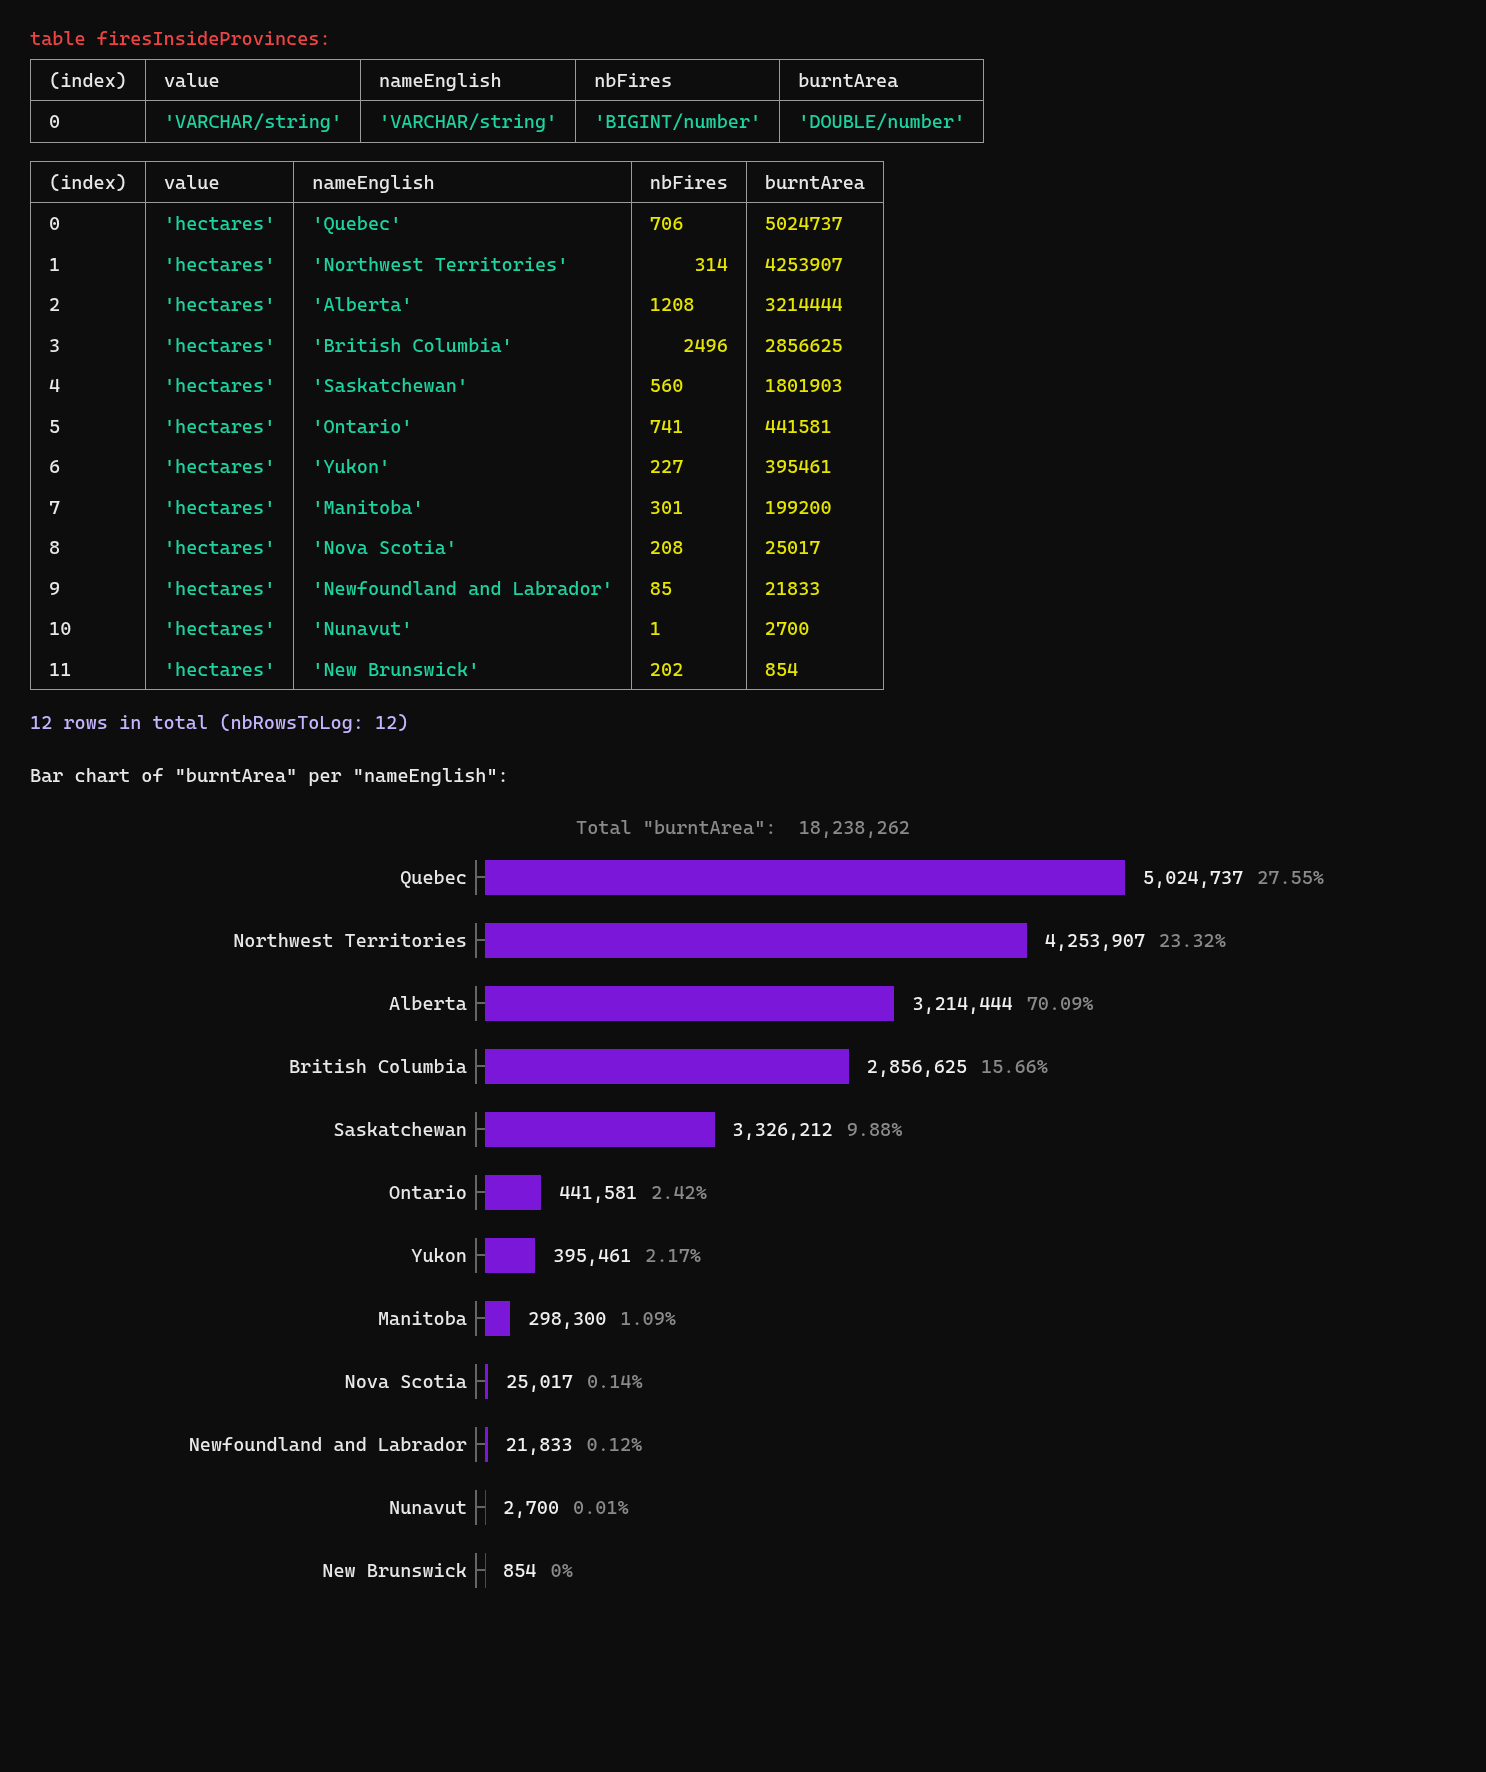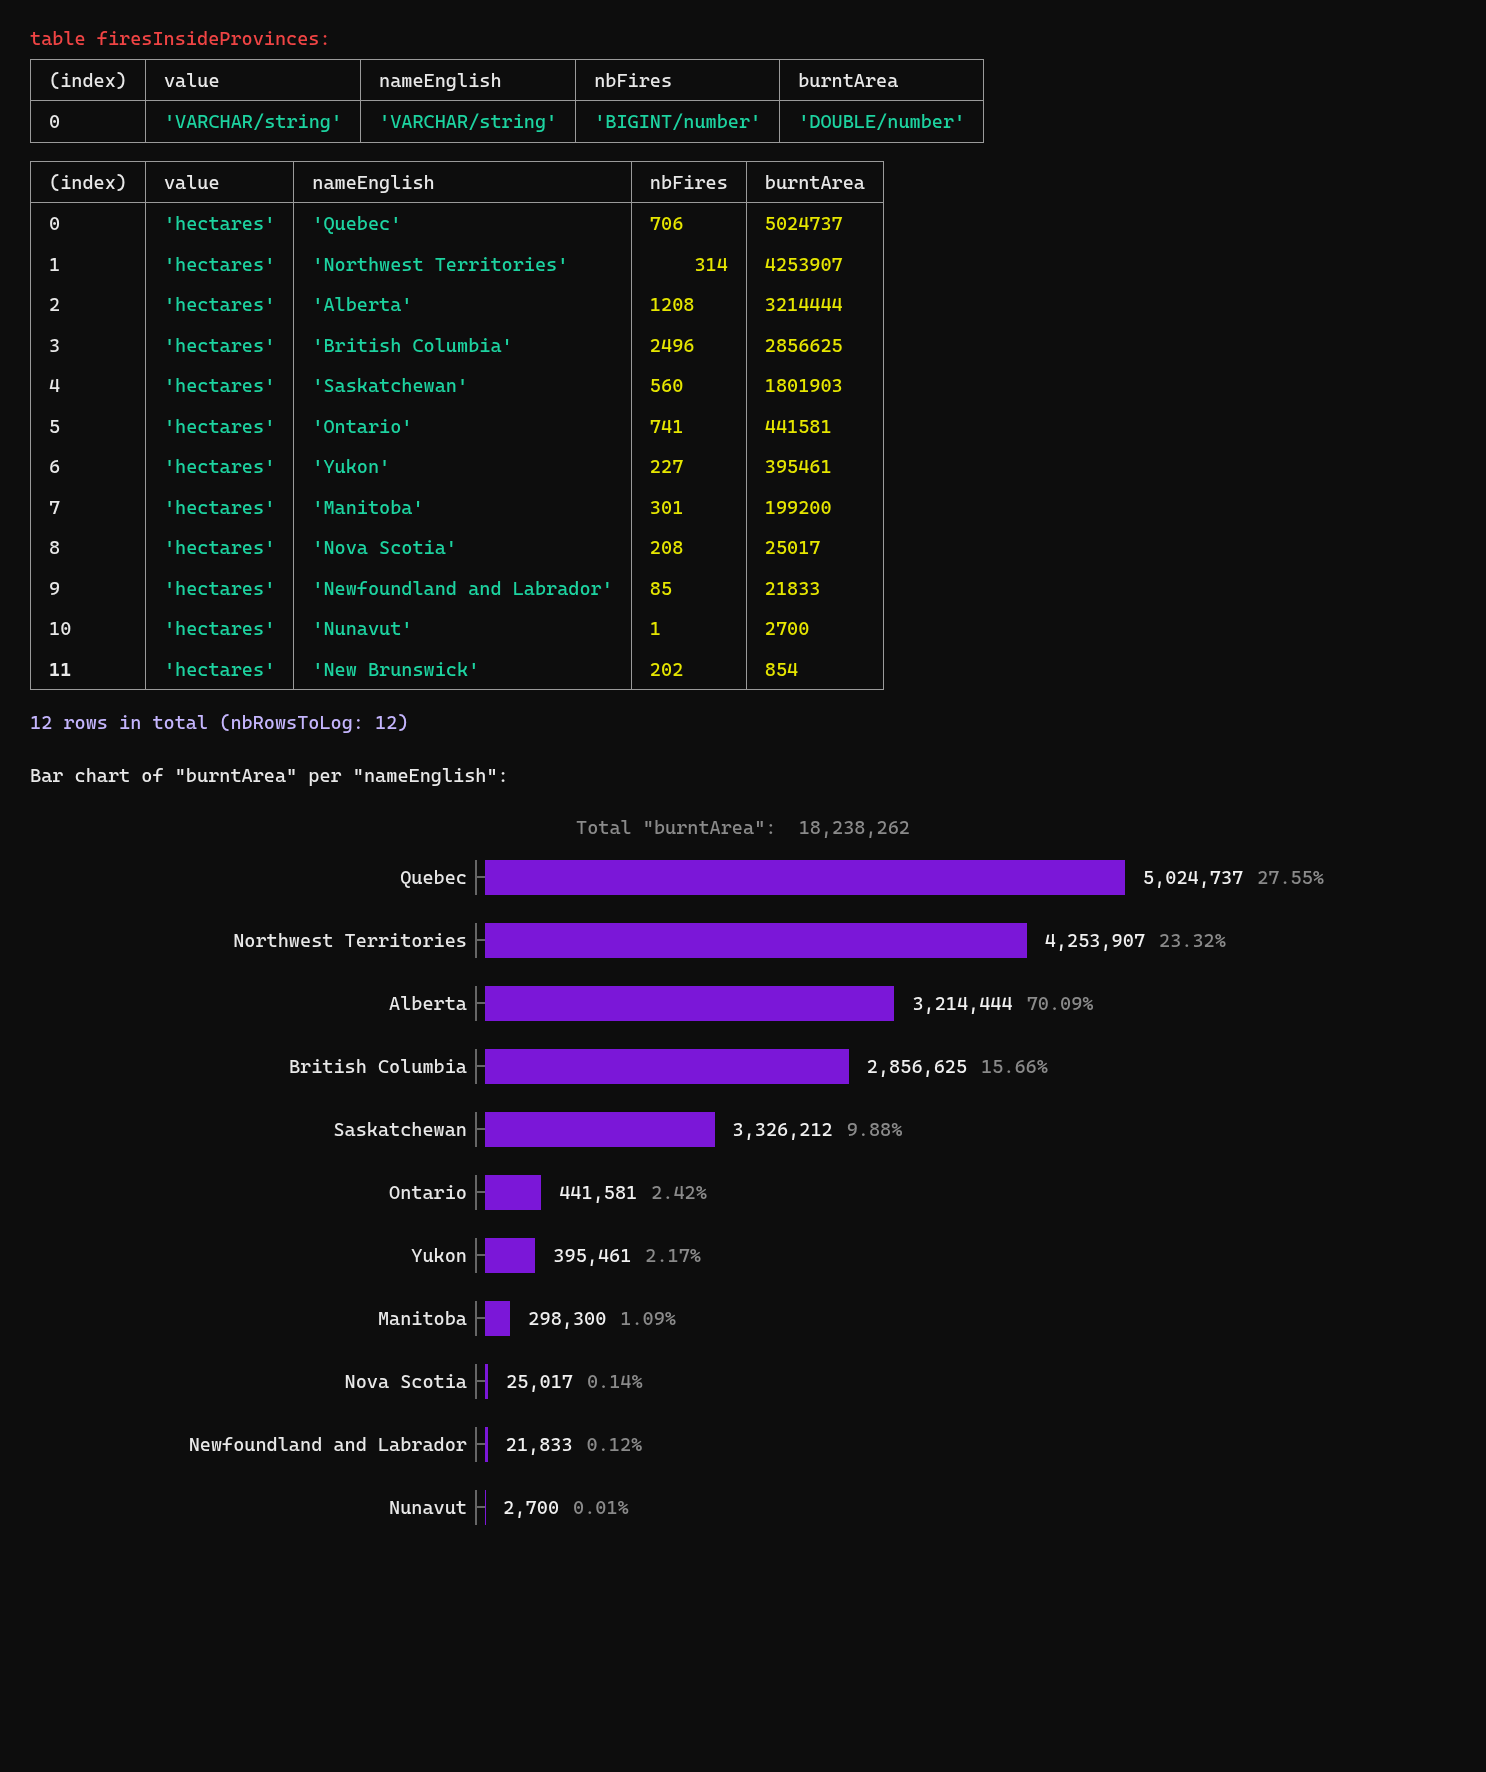--- a/index.html
+++ b/index.html
@@ -132,21 +132,21 @@
         <td class="idx-cell" style="border-top: none; border-bottom: none;">2</td>
         <td class="str-cell" style="border-top: none; border-bottom: none;">'hectares'</td>
         <td class="str-cell" style="border-top: none; border-bottom: none;">'Alberta'</td>
         <td class="num-cell" style="border-top: none; border-bottom: none;">1208</td>
         <td class="num-cell" style="border-top: none; border-bottom: none;">3214444</td>
       </tr>
       <tr>
         <td class="idx-cell" style="border-top: none; border-bottom: none;">3</td>
         <td class="str-cell" style="border-top: none; border-bottom: none;">'hectares'</td>
         <td class="str-cell" style="border-top: none; border-bottom: none;">'British Columbia'</td>
-        <td class="num-cell" style="border-top: none; border-bottom: none;">2496</td>
+        <td class="num-cell" style="border-top: none; border-bottom: none; text-align: right;">2496</td>
         <td class="num-cell" style="border-top: none; border-bottom: none;">2856625</td>
       </tr>
       <tr>
         <td class="idx-cell" style="border-top: none; border-bottom: none;">4</td>
         <td class="str-cell" style="border-top: none; border-bottom: none;">'hectares'</td>
         <td class="str-cell" style="border-top: none; border-bottom: none;">'Saskatchewan'</td>
         <td class="num-cell" style="border-top: none; border-bottom: none;">560</td>
         <td class="num-cell" style="border-top: none; border-bottom: none;">1801903</td>
       </tr>
       <tr>
@@ -185,21 +185,21 @@
         <td class="num-cell" style="border-top: none; border-bottom: none;">21833</td>
       </tr>
       <tr>
         <td class="idx-cell" style="border-top: none; border-bottom: none;">10</td>
         <td class="str-cell" style="border-top: none; border-bottom: none;">'hectares'</td>
         <td class="str-cell" style="border-top: none; border-bottom: none;">'Nunavut'</td>
         <td class="num-cell" style="border-top: none; border-bottom: none;">1</td>
         <td class="num-cell" style="border-top: none; border-bottom: none;">2700</td>
       </tr>
       <tr>
-        <td class="idx-cell" style="border-top: none; border-bottom: 1px solid rgb(154, 154, 154); font-weight: bold;">11</td>
+        <td class="idx-cell" style="border-top: none; border-bottom: 1px solid rgb(154, 154, 154);">11</td>
         <td class="str-cell" style="border-top: none; border-bottom: 1px solid rgb(154, 154, 154);">'hectares'</td>
         <td class="str-cell" style="border-top: none; border-bottom: 1px solid rgb(154, 154, 154);">'New Brunswick'</td>
         <td class="num-cell" style="border-top: none; border-bottom: 1px solid rgb(154, 154, 154);">202</td>
         <td class="num-cell" style="border-top: none; border-bottom: 1px solid rgb(154, 154, 154);">854</td>
       </tr>
     </tbody>
 </table>
 
 <div class="info-line">12 rows in total (nbRowsToLog: 12)</div>
 
@@ -303,13 +303,22 @@
     </div>
     <div class="chart-row">
       <div class="chart-label">Nunavut</div>
       <div class="chart-tick"></div>
       <div class="chart-barwrap">
         <div class="chart-bar" style="width: 0.343899px; background: rgb(123, 23, 216);"></div>
         <span class="chart-value">2,700</span>
         <span class="chart-pct">0.01%</span>
       </div>
     </div>
+    <div class="chart-row">
+      <div class="chart-label">New Brunswick</div>
+      <div class="chart-tick"></div>
+      <div class="chart-barwrap">
+        <div class="chart-bar" style="width: 0.108774px; background: rgb(123, 23, 216);"></div>
+        <span class="chart-value">854</span>
+        <span class="chart-pct">0%</span>
+      </div>
+    </div>
   </div>
 
 </body></html>

